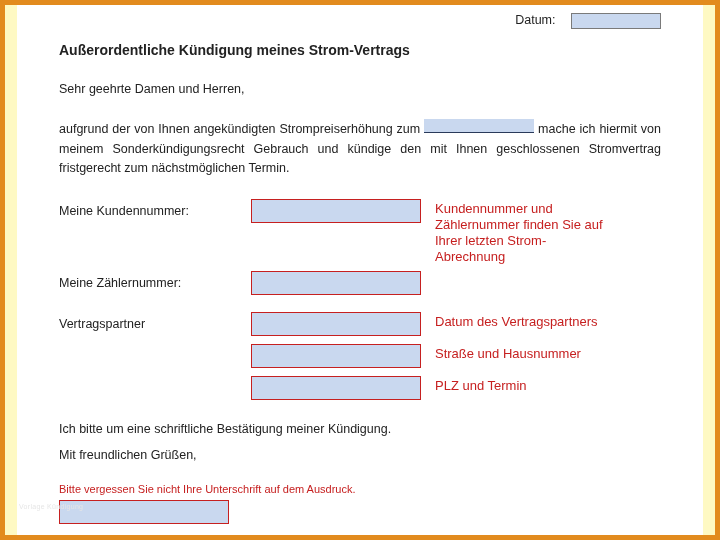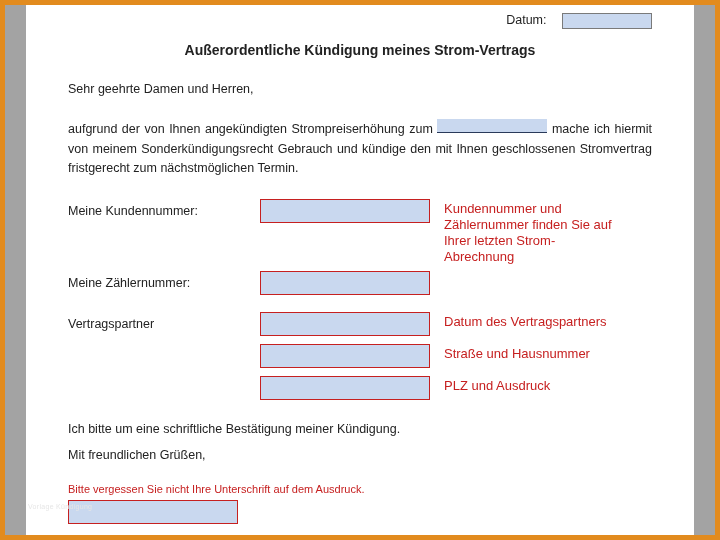--- a/index.html
+++ b/index.html
@@ -7,22 +7,22 @@
       width: 720px;
       height: 540px;
       background: #e28b1e;
       padding: 5px;
       font-family: "Segoe UI", Arial, sans-serif;
       overflow: hidden;
     }
     .frame {
       width: 100%;
       height: 100%;
-      background: #a3a3a3;
-      padding: 0 21px;
+      background: #fef9c3;
+      padding: 0 12px;
     }
     .page {
       width: 100%;
       height: 100%;
       background: #ffffff;
       padding: 4px 42px 10px 42px;
       position: relative;
       color: #222;
       font-size: 12.5px;
       line-height: 1.55;
@@ -36,21 +36,21 @@
     .date-row .fld {
       display: inline-block;
       width: 90px;
       height: 16px;
       background: #c9d8ef;
       border: 1px solid #7a7a7a;
       vertical-align: middle;
       margin-left: 12px;
     }
     h1.title {
-      text-align: center;
+      text-align: left;
       font-size: 14px;
       font-weight: bold;
       margin-bottom: 18px;
     }
     .salutation { margin-bottom: 20px; }
     .para {
       text-align: justify;
       margin-bottom: 20px;
     }
     .inline-fld {
@@ -155,21 +155,21 @@
 
       <div class="row tight">
         <div class="label"></div>
         <div class="box"></div>
         <div class="hint">Straße und Hausnummer</div>
       </div>
 
       <div class="row">
         <div class="label"></div>
         <div class="box"></div>
-        <div class="hint">PLZ und Ausdruck</div>
+        <div class="hint">PLZ und Termin</div>
       </div>
 
     </div>
 
     <p class="confirm">Ich bitte um eine schriftliche Bestätigung meiner Kündigung.</p>
 
     <p class="closing">Mit freundlichen Grüßen,</p>
 
     <div class="sig-hint">Bitte vergessen Sie nicht Ihre Unterschrift auf dem Ausdruck.</div>
     <div class="sig-box"></div>

